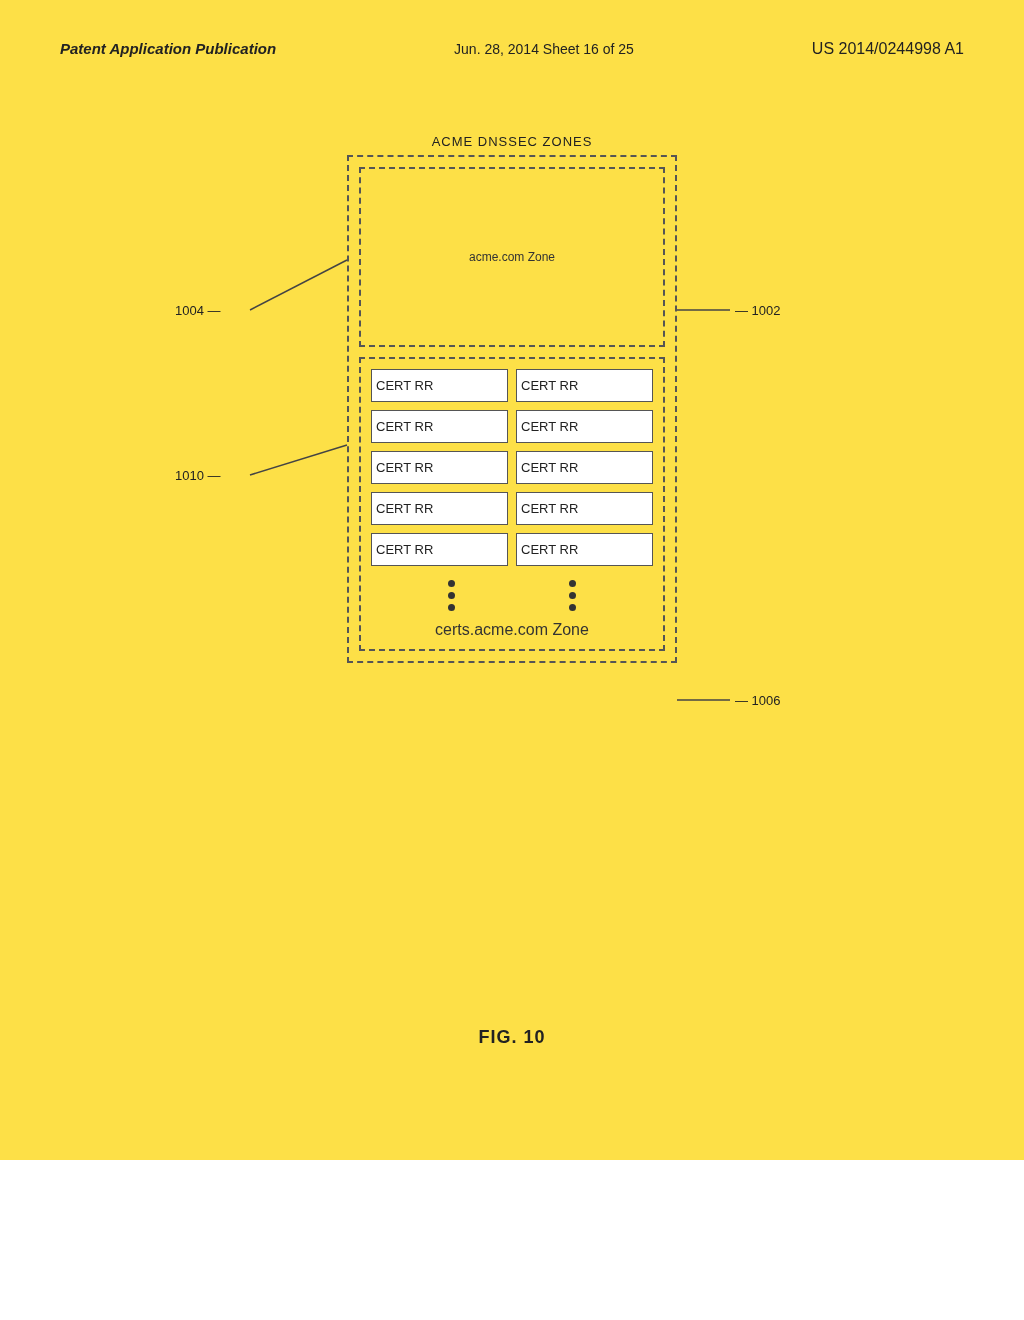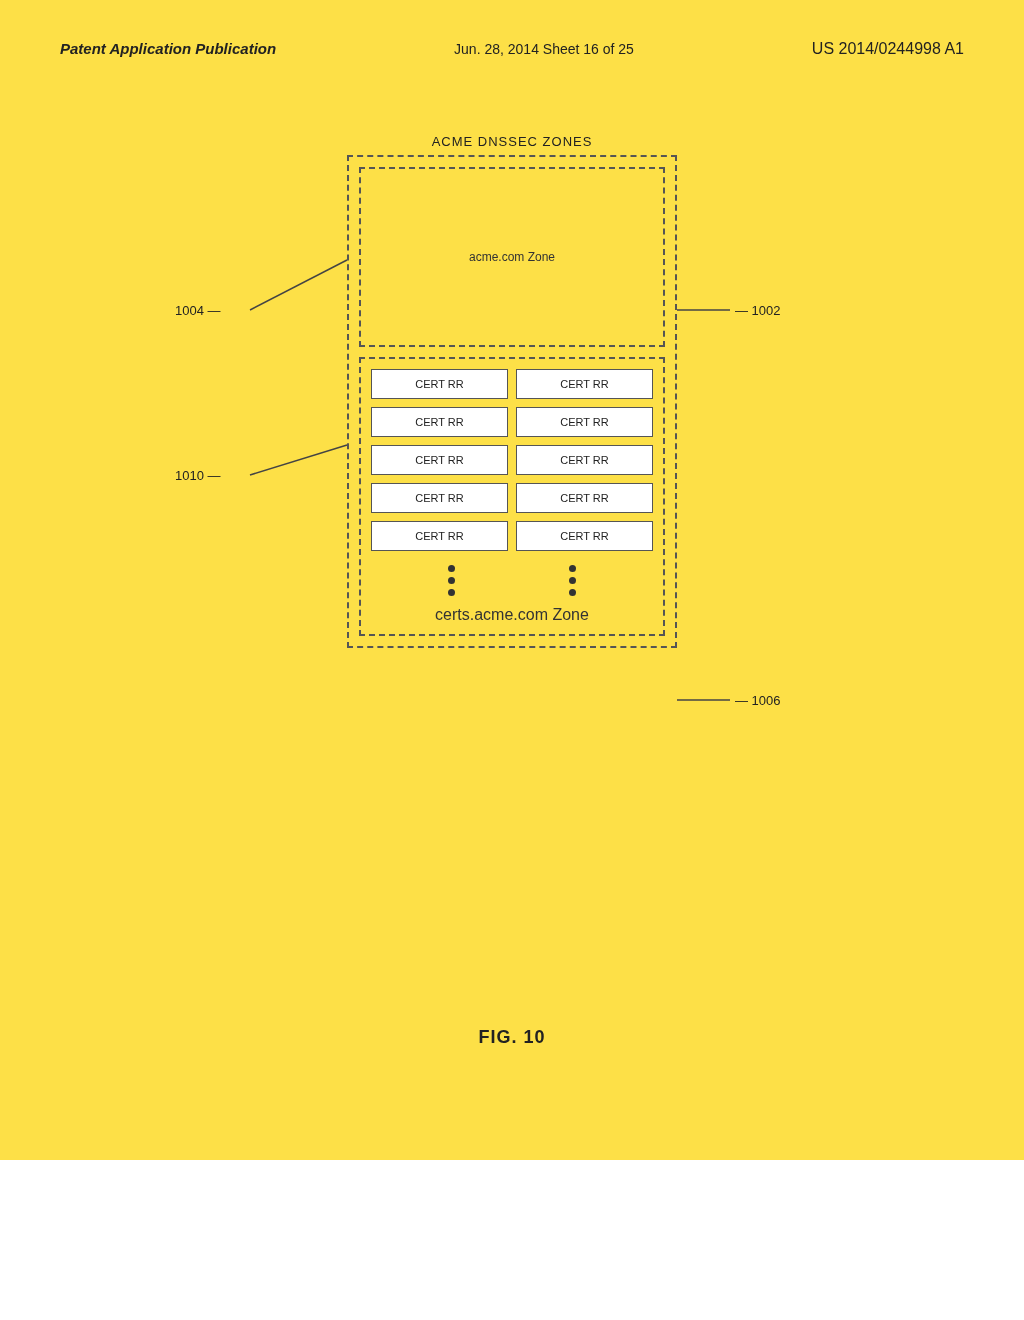--- a/index.html
+++ b/index.html
@@ -97,23 +97,23 @@
 
     
     .cert-grid {
       display: grid;
       grid-template-columns: 1fr 1fr;
       gap: 8px;
       margin-bottom: 10px;
     }
     .cert-box {
       border: 1.5px solid #555;
-      text-align: center;
+      text-align: left;
       padding: 8px 4px;
-      font-size: 11px;
+      font-size: 13px;
       color: #222;
       background: #fff;
     }
 
     
     .dots-row {
       display: flex;
       justify-content: space-around;
       padding: 4px 20px;
       margin-bottom: 6px;

